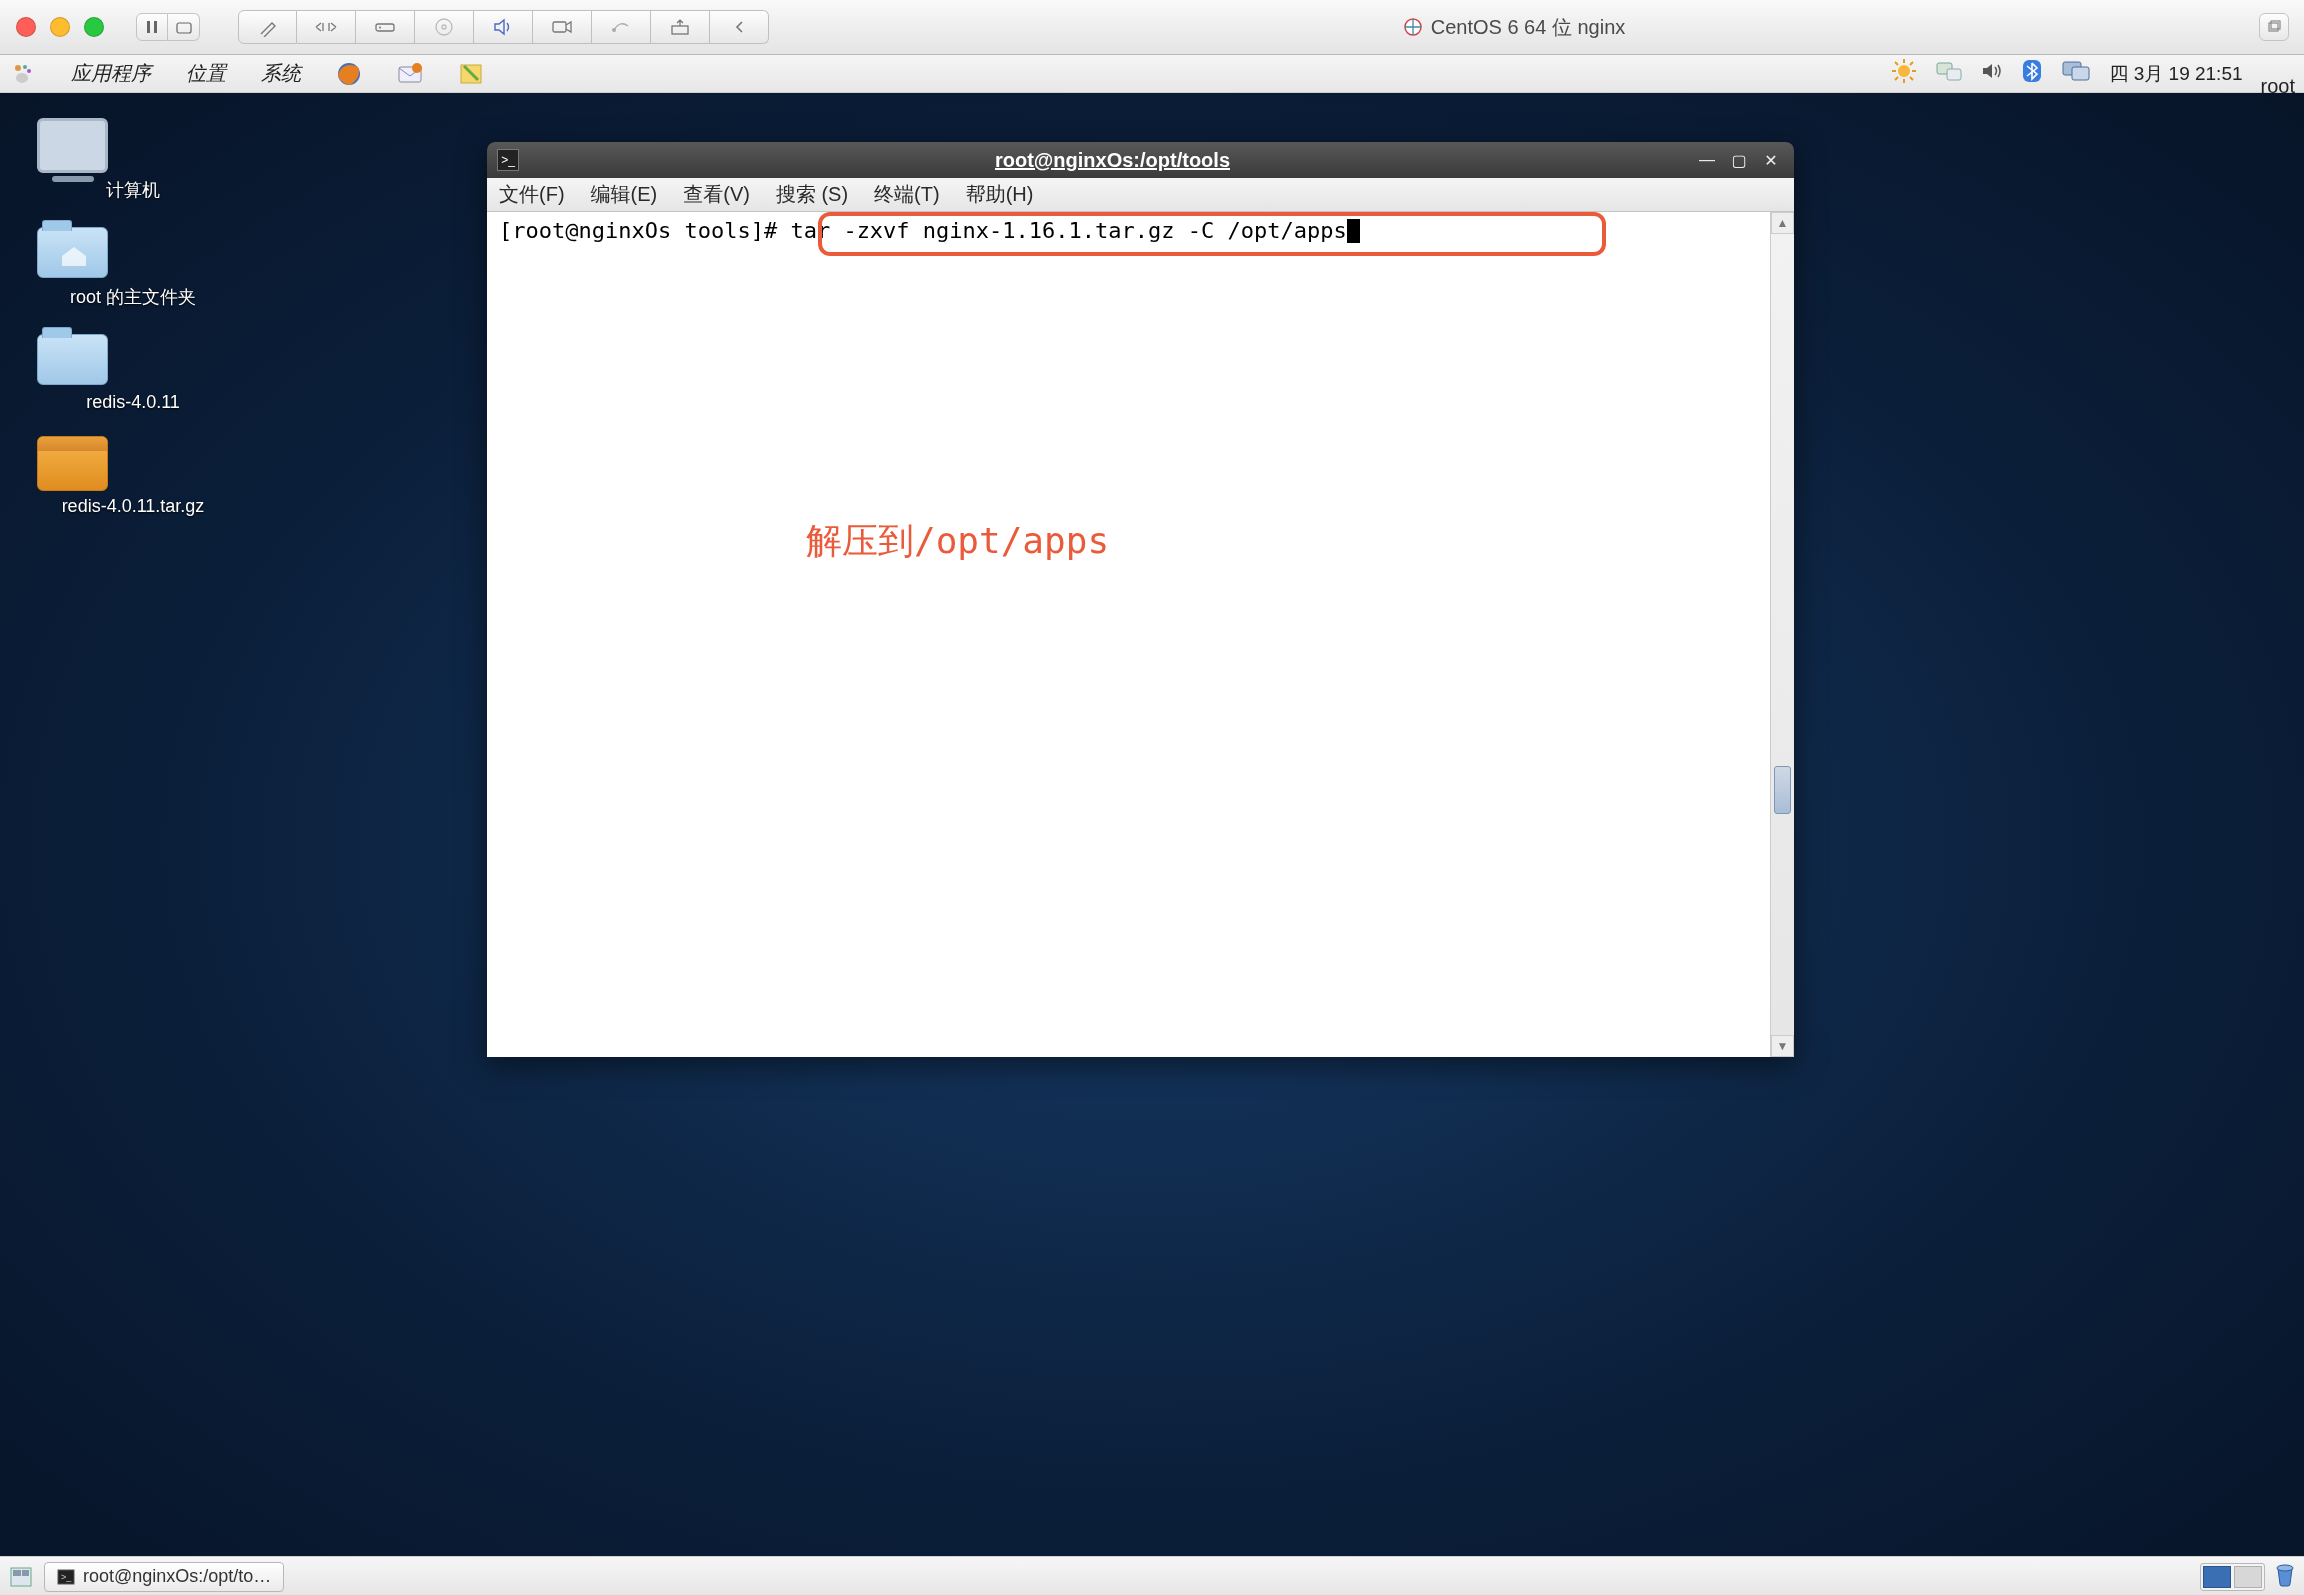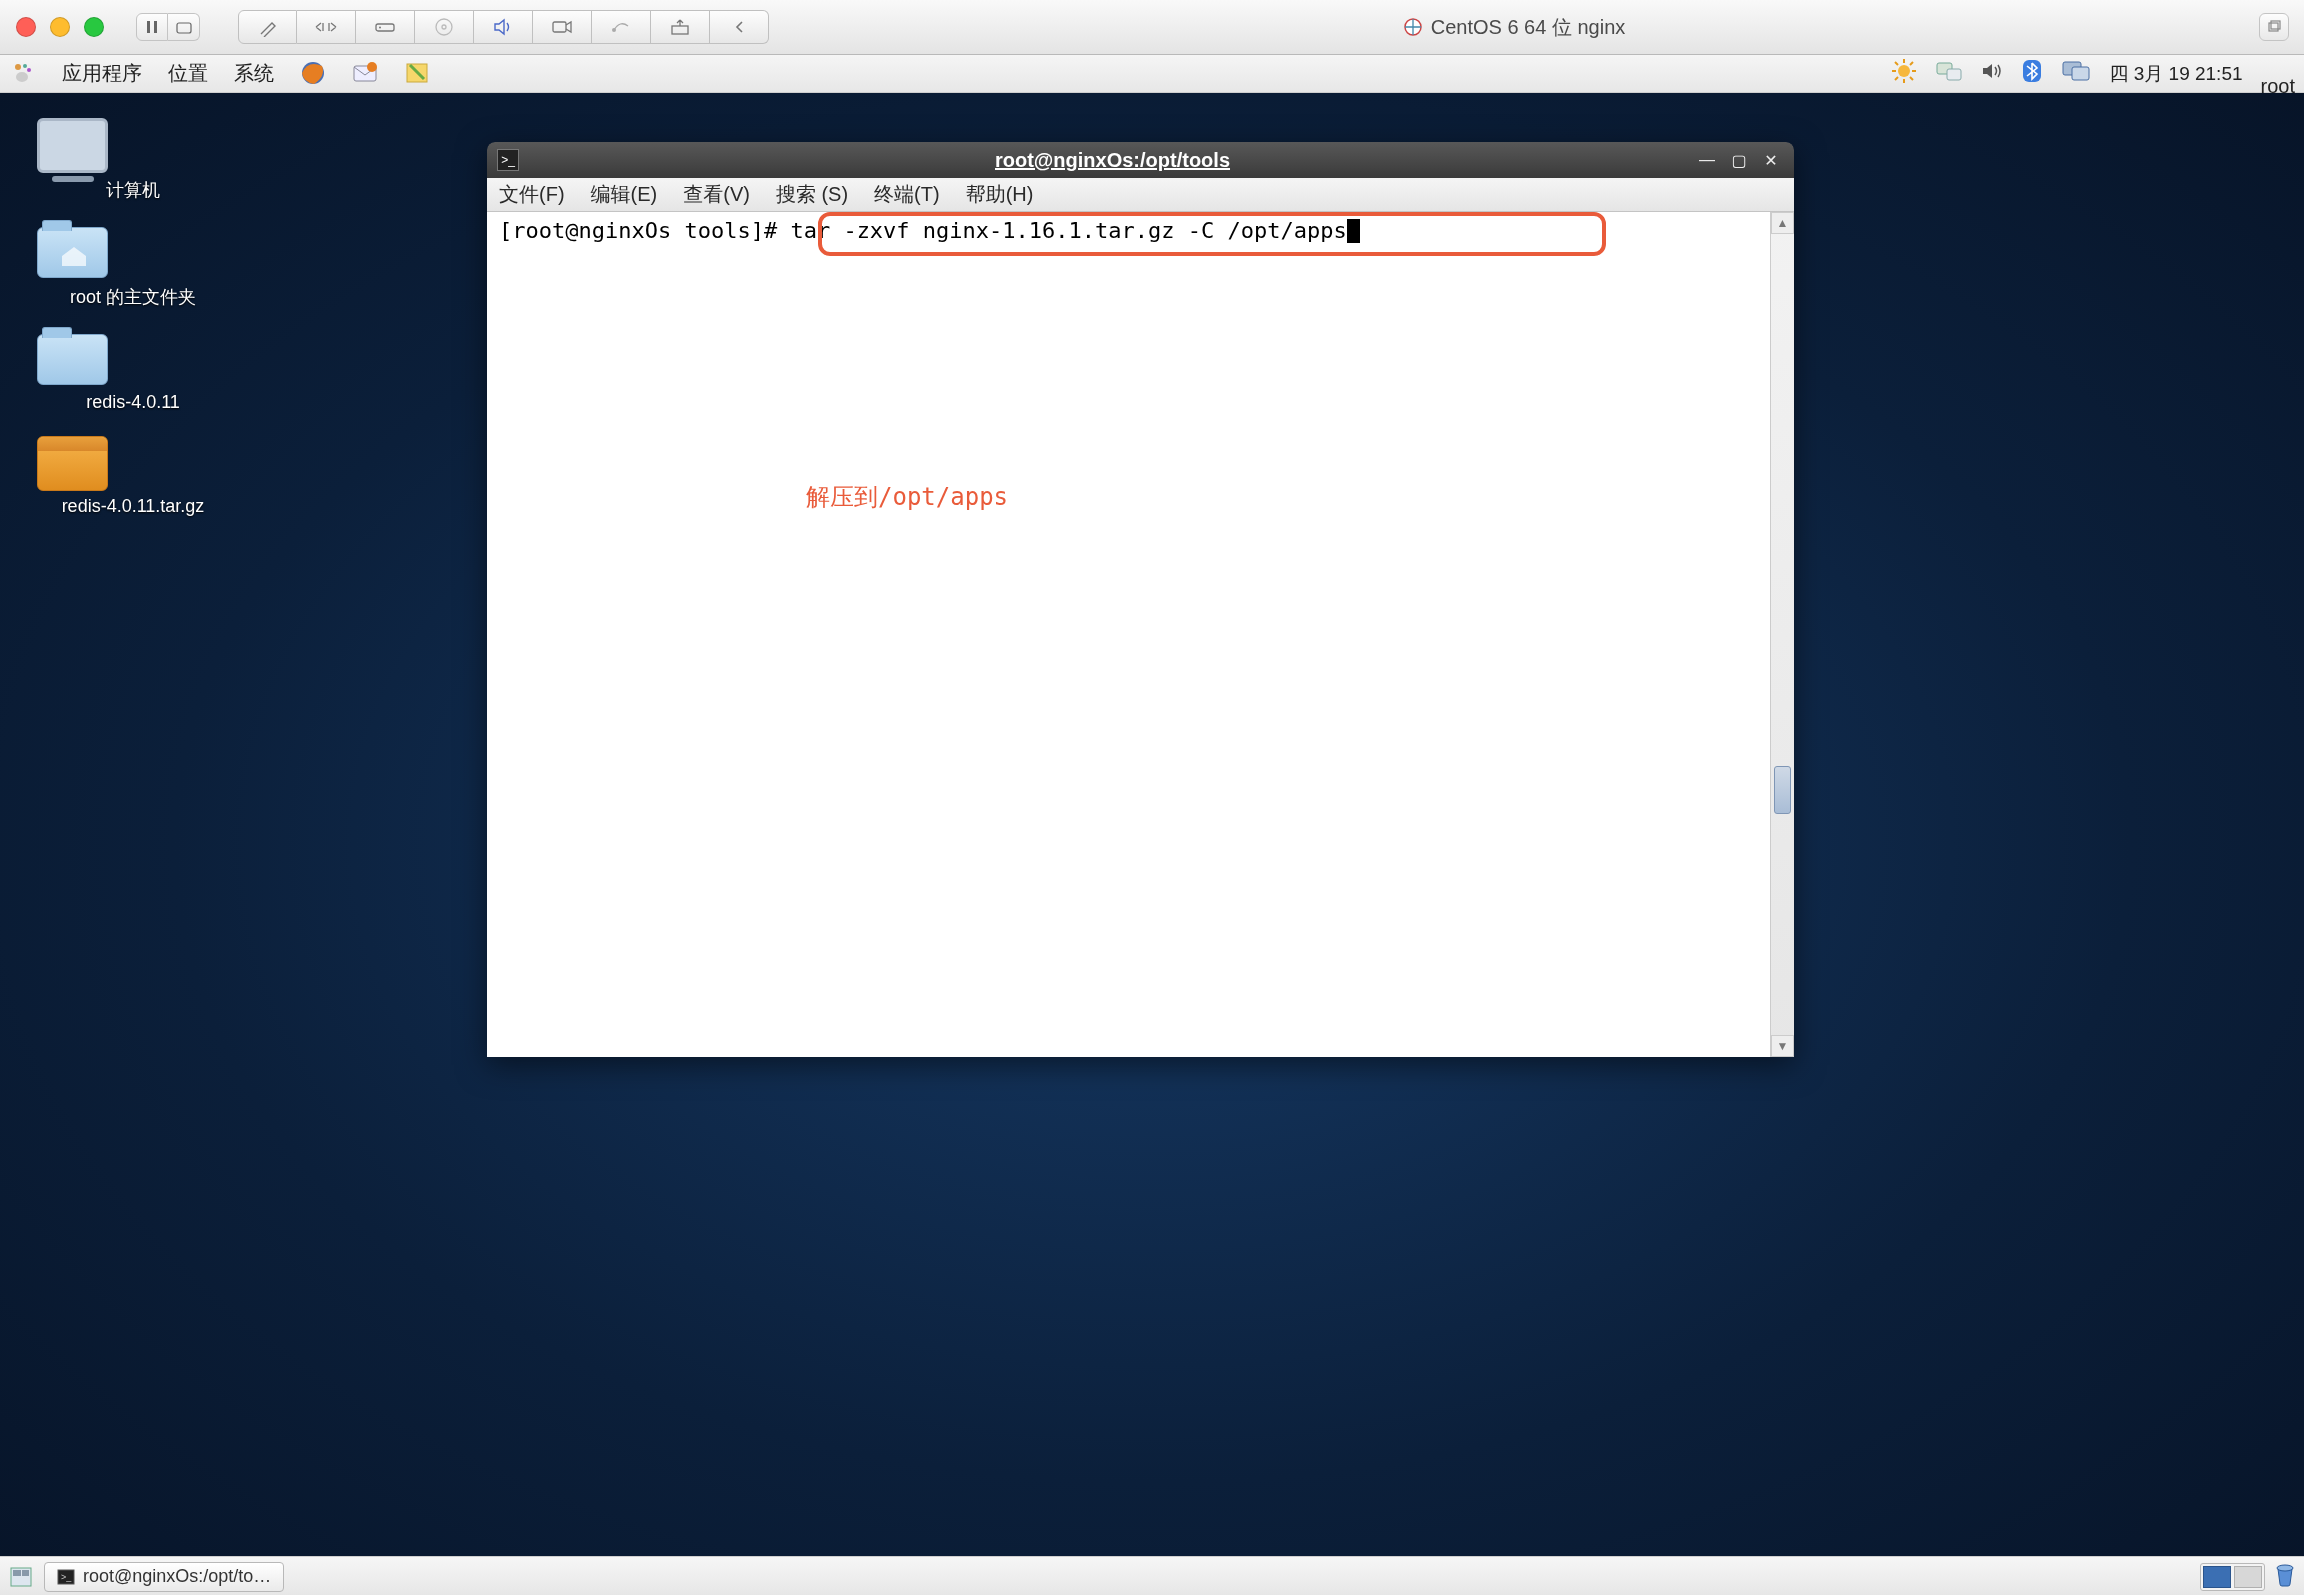--- a/index.html
+++ b/index.html
@@ -17,21 +17,21 @@
 .mac-btn-group .btn:last-child { border-radius:0 6px 6px 0; border-left:none; }
 .mac-toolbar-icons { display:flex; margin-left:24px; }
 .mac-toolbar-icons .tbtn { width:59px; height:34px; border:1px solid #c0c0c0; border-left:none; background:linear-gradient(#fdfdfd,#e7e7e7); display:flex; align-items:center; justify-content:center; color:#666; font-size:18px; }
 .mac-toolbar-icons .tbtn:first-child { border-left:1px solid #c0c0c0; border-radius:6px 0 0 6px; }
 .mac-toolbar-icons .tbtn:last-child { border-radius:0 6px 6px 0; }
 .mac-title-wrap { flex:1; display:flex; justify-content:center; align-items:center; gap:8px; font-size:20px; color:#4a4a4a; }
 .mac-restore { width:30px; height:28px; border:1px solid #c4c4c4; border-radius:6px; background:linear-gradient(#fdfdfd,#e8e8e8); display:flex; align-items:center; justify-content:center; color:#777; }
 
 
 .gnome-panel { height:38px; background:linear-gradient(#f5f5f5,#e7e7e7); border-bottom:1px solid #cfcfcf; display:flex; align-items:center; padding:0 10px; font-size:20px; color:#222; }
-.gnome-left { display:flex; gap:26px; }
+.gnome-left { display:flex; align-items:center; gap:35px;font-style:italic; }
 .gnome-left .icon { width:26px; height:26px; display:flex; align-items:center; justify-content:center; }
 .gnome-right { margin-left:auto; display:flex; align-items:center; gap:18px;text-align:center; }
 .clock { font-size:19px; }
 .bold { font-weight:normal;margin-top:26px; }
 
 
 .desktop { flex:1; position:relative; background:radial-gradient(ellipse at center,#163a66 0%,#0b1f3a 60%,#071428 100%); }
 
 
 .dicons { position:absolute; left:34px; top:24px; display:flex; flex-direction:column; gap:22px; align-items:center; }
@@ -62,21 +62,21 @@
 .term-menubar { height:34px; background:linear-gradient(#f5f5f5,#e5e5e5); border-bottom:1px solid #c4c4c4; display:flex; align-items:center; padding:0 12px; gap:26px; font-size:20px; color:#2a2a2a; }
 .term-body-wrap { flex:1; display:flex; background:#fff; }
 .term-body { flex:1; background:#fff; font-family:"Menlo","Consolas",monospace; font-size:22px; padding:6px 12px; position:relative; color:#000; white-space:pre; }
 .highlight-box { position:absolute; border:4px solid #e95b3a; border-radius:12px; }
 .cursor-block { display:inline-block; width:13px; height:24px; background:#000; vertical-align:text-bottom; }
 .scrollbar { width:24px; background:linear-gradient(#f2f2f2,#e6e6e6); border-left:1px solid #ccc; position:relative; }
 .scrollbar .arrow { position:absolute; left:0; right:0; height:22px; display:flex; align-items:center; justify-content:center; font-size:12px; color:#777; background:#eee; border:1px solid #ccc; }
 .scrollbar .arrow.up { top:0; } .scrollbar .arrow.down { bottom:0; }
 .scrollbar .thumb { position:absolute; left:3px; right:3px; top:554px; height:48px; background:linear-gradient(#cfd9e6,#a9bdd6); border:1px solid #7f96b5; border-radius:3px; }
 
-.annotation { position:absolute; color:#e95b3a; font-size:24px; font-weight:400; }
+.annotation { position:absolute; color:#e95b3a; font-size:36px; font-weight:400;margin-top:36px; }
 
 
 .gnome-bottom { position:absolute; left:0; right:0; bottom:0; height:40px; background:linear-gradient(#f6f6f6,#e6e6e6); border-top:1px solid #cfcfcf; display:flex; align-items:center; padding:0 8px; gap:10px; font-size:18px; }
 .taskbtn { height:30px; padding:0 12px; border:1px solid #b8b8b8; background:linear-gradient(#ffffff,#eaeaea); border-radius:4px; display:flex; align-items:center; gap:8px; color:#333; }
 .gnome-bottom .right { margin-left:auto; display:flex; gap:8px; align-items:center; }
 .ws-switch { display:flex; gap:3px; padding:2px; border:1px solid #b8b8b8; border-radius:3px; background:#f3f3f3; }
 .ws-switch .ws { width:28px; height:22px; background:#d7d7d7; border:1px solid #b0b0b0; }
 .ws-switch .ws.active { background:#3b6fb3; border-color:#2a548c; }
 
 .root-wrapper { width:2305px; height:1596px; transform-origin:top left; position:relative; display:flex; flex-direction:column; }

